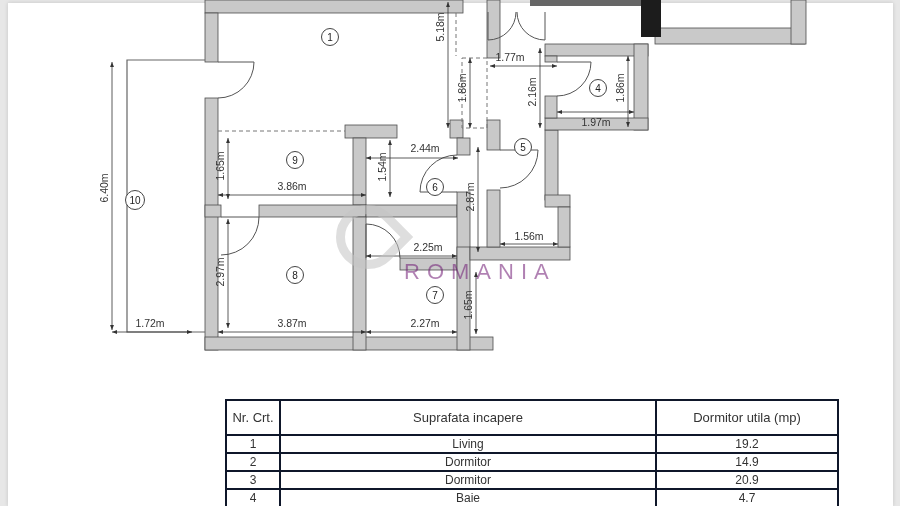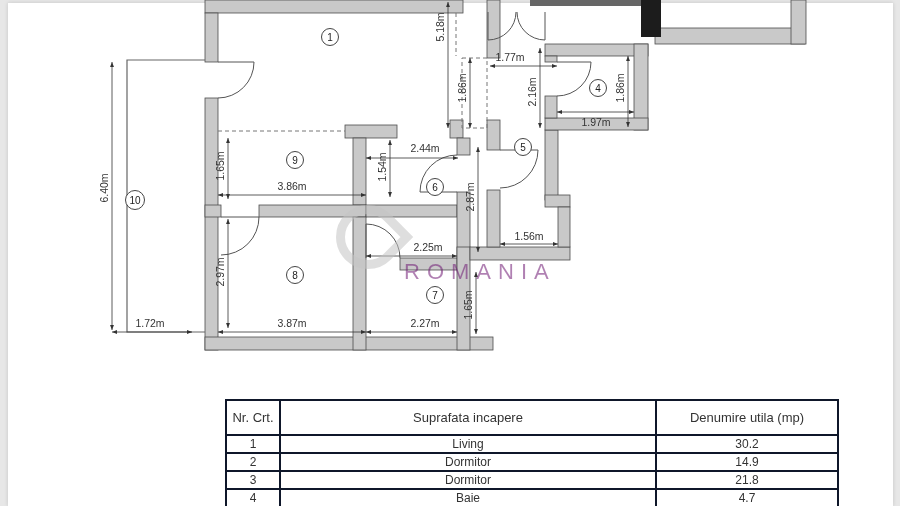--- a/index.html
+++ b/index.html
@@ -215,36 +215,36 @@
 <div class="watermark">
   <div class="wm-drop"></div>
   <div class="wm-region">ROMANIA</div>
 </div>
 
 <table class="tbl">
   <tbody>
     <tr class="hdr">
       <td class="col1">Nr. Crt.</td>
       <td class="col2">Suprafata incapere</td>
-      <td class="col3">Denumire utila (mp)</td>
+      <td class="col3">Dormitor utila (mp)</td>
     </tr>
     <tr class="row">
       <td>1</td>
       <td>Living</td>
-      <td>30.2</td>
+      <td>19.2</td>
     </tr>
     <tr class="row">
       <td>2</td>
       <td>Dormitor</td>
       <td>14.9</td>
     </tr>
     <tr class="row">
       <td>3</td>
       <td>Dormitor</td>
-      <td>21.8</td>
+      <td>20.9</td>
     </tr>
     <tr class="row">
       <td>4</td>
       <td>Baie</td>
       <td>4.7</td>
     </tr>
     <tr class="partial">
       <td></td>
       <td></td>
       <td></td>

